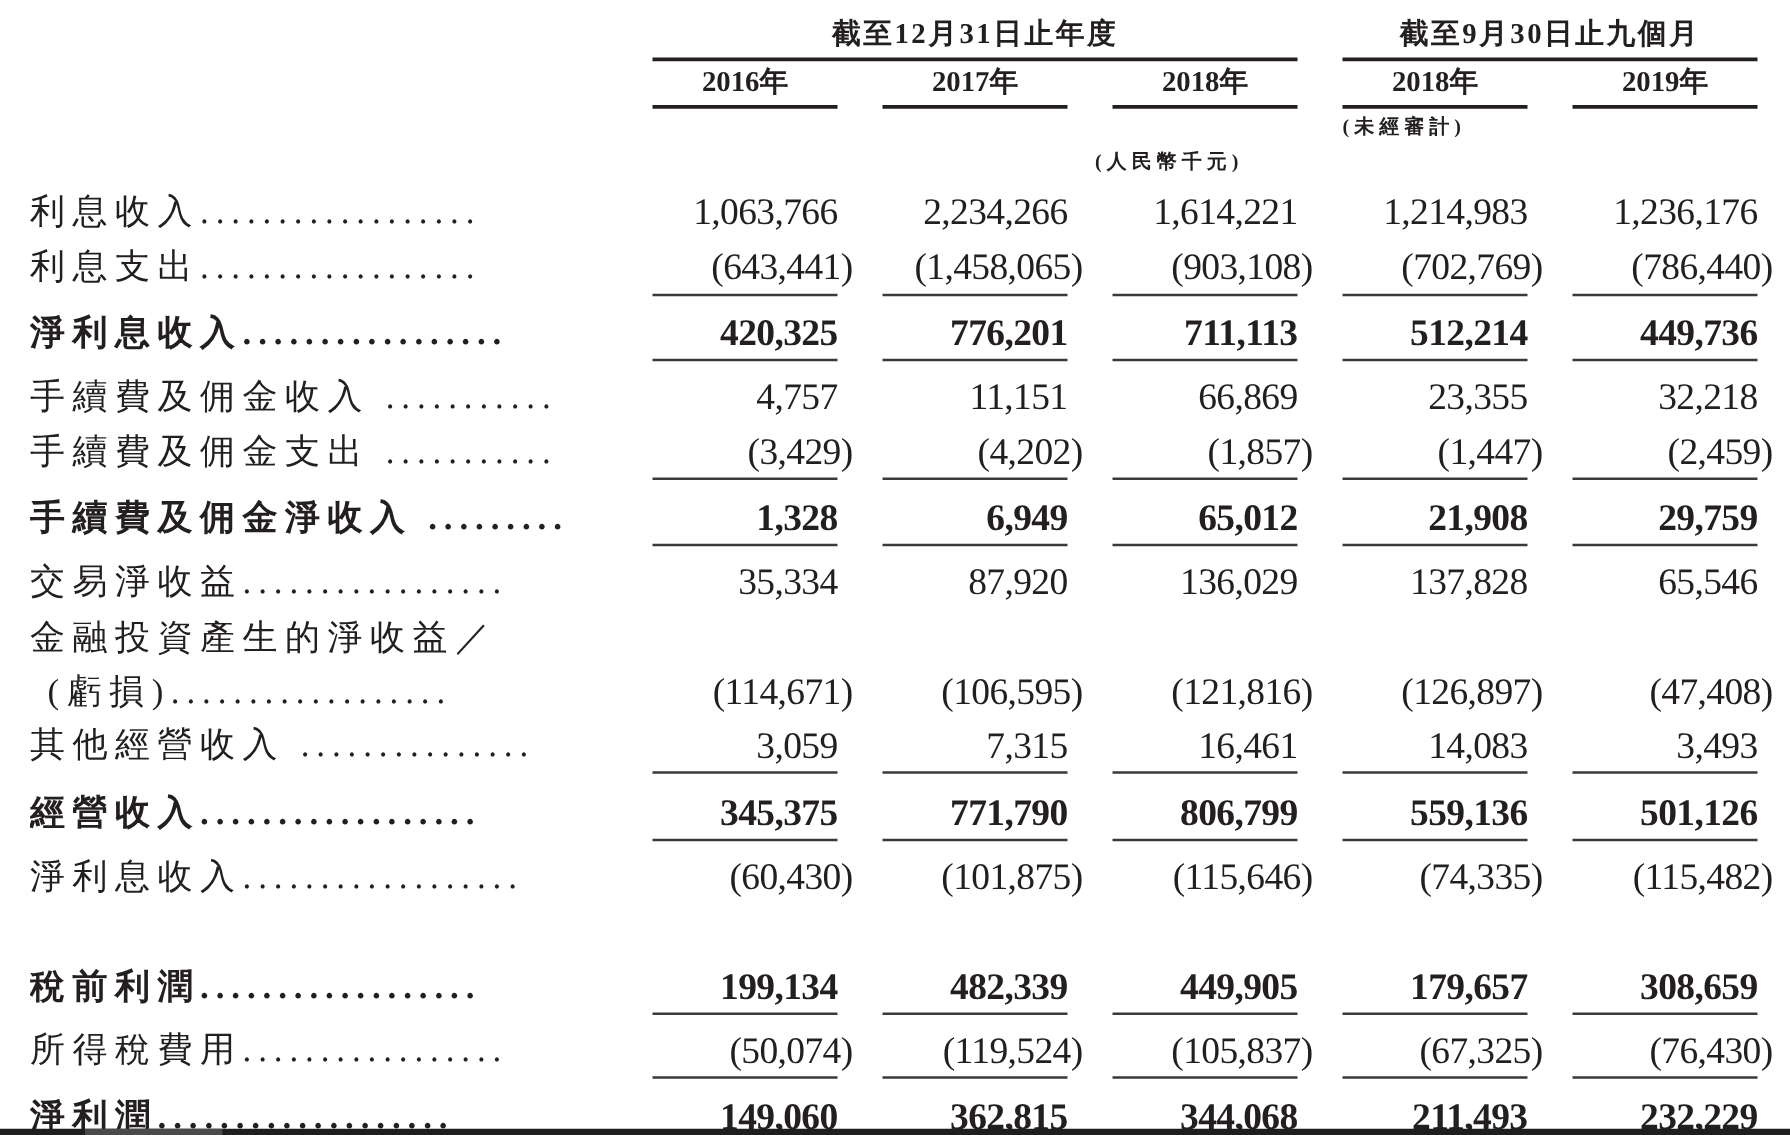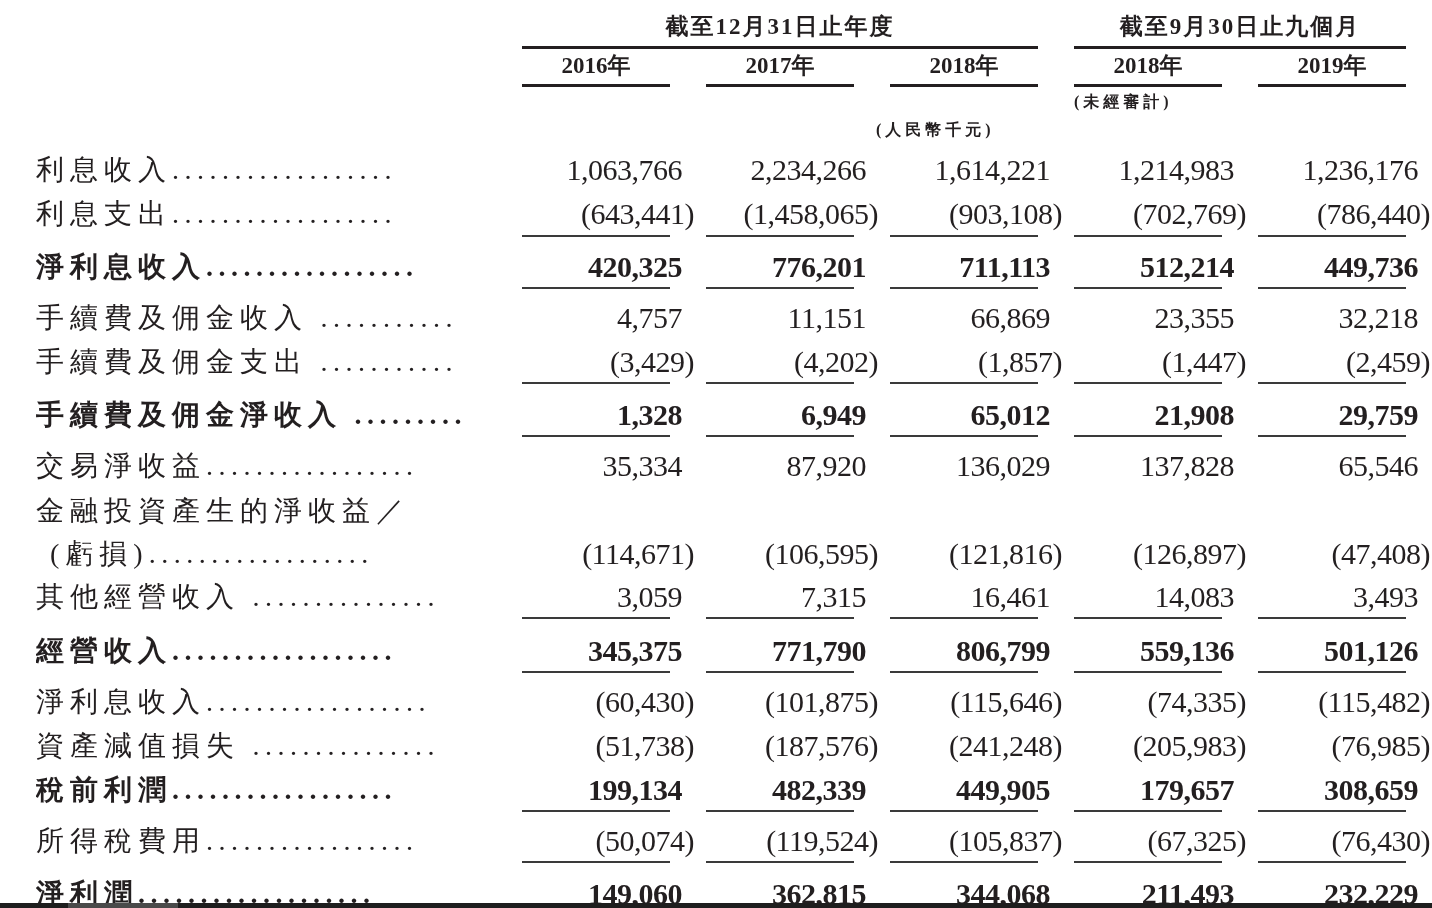--- a/index.html
+++ b/index.html
@@ -57,21 +57,21 @@
       position: absolute;
       font-size: 16px;
       font-weight: bold;
       letter-spacing: 4px;
       line-height: 28px;
       white-space: nowrap;
     }
     
     .row {
       position: absolute;
-      left: 12px;
+      left: 0;
       width: 1252px;
       height: 40px;
     }
     .label {
       position: absolute;
       left: 24px;
       width: 480px;
       font-size: 28px;
       letter-spacing: 6px;
       line-height: 40px;
@@ -267,28 +267,20 @@
 
   <div class="row" style="top:682px;">
     <div class="label"><span>淨利息收入</span><span class="dots">..................</span></div>
     <div class="val" style="left:512px;">(60,430)</div>
     <div class="val" style="left:696px;">(101,875)</div>
     <div class="val" style="left:880px;">(115,646)</div>
     <div class="val" style="left:1064px;">(74,335)</div>
     <div class="val" style="left:1248px;">(115,482)</div>
   </div>
 
-  <div class="row" style="top:726px;">
-    <div class="label"><span>資產減值損失</span><span class="dots"> ...............</span></div>
-    <div class="val" style="left:512px;">(51,738)</div>
-    <div class="val" style="left:696px;">(187,576)</div>
-    <div class="val" style="left:880px;">(241,248)</div>
-    <div class="val" style="left:1064px;">(205,983)</div>
-    <div class="val" style="left:1248px;">(76,985)</div>
-  </div>
 
   <div class="row bold" style="top:770px;">
     <div class="label bold"><span>稅前利潤</span><span class="dots">..................</span></div>
     <div class="val" style="left:500px;">199,134</div>
     <div class="val" style="left:684px;">482,339</div>
     <div class="val" style="left:868px;">449,905</div>
     <div class="val" style="left:1052px;">179,657</div>
     <div class="val" style="left:1236px;">308,659</div>
   </div>
   <div class="uline" style="left:522px;top:810px;"></div>

